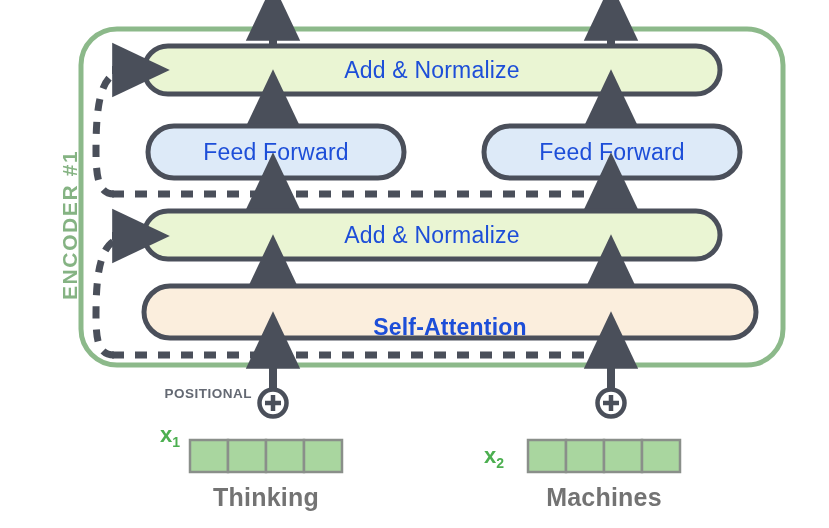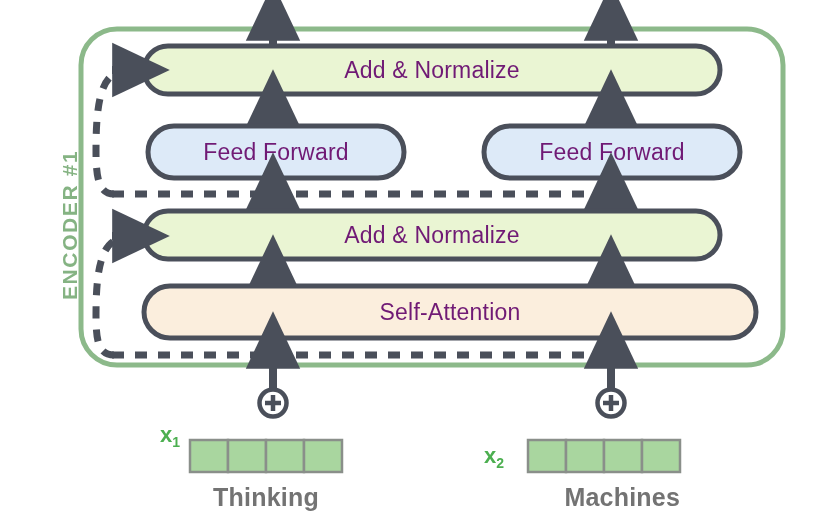--- a/index.html
+++ b/index.html
@@ -24,21 +24,21 @@
     width: 829px;
     height: 528px;
   }
   .lbl {
     position: absolute;
     white-space: nowrap;
     color: #565b65;
   }
   .boxlabel {
     font-size: 23px;
-    color: #701a75;
+    color: #1d4ed8;
     letter-spacing: 0.2px;
   }
   .encoder-label {
     font-size: 21px;
     font-weight: bold;
     letter-spacing: 1.6px;
     color: #85b383;
     transform-origin: left top;
     transform: rotate(-90deg);
   }
@@ -167,30 +167,31 @@
   <div class="lbl encoder-label" style="left: 58px; top: 300px;">ENCODER #1</div>
 
   <div class="lbl boxlabel" style="left: 144px; top: 57px; width: 576px; text-align: center;">Add &amp; Normalize</div>
 
   <div class="lbl boxlabel" style="left: 148px; top: 139px; width: 256px; text-align: center;">Feed Forward</div>
 
   <div class="lbl boxlabel" style="left: 484px; top: 139px; width: 256px; text-align: center;">Feed Forward</div>
 
   <div class="lbl boxlabel" style="left: 144px; top: 222px; width: 576px; text-align: center;">Add &amp; Normalize</div>
 
-  <div class="lbl boxlabel" style="left: 144px; top: 299px; width: 612px; text-align: center;">Self-Attention</div>
+  <div class="lbl boxlabel" style="left: 144px; top: 314px; width: 612px; text-align: center; font-weight: bold;">Self-Attention</div>
 
   <div class="lbl pe-label" style="left: 130px; top: 386px; width: 122px;">
+    <div>POSITIONAL</div>
   </div>
 
   <div class="lbl x-label" style="left: 160px; top: 422px;">
     <span>x</span><sub>1</sub>
   </div>
 
   <div class="lbl x-label" style="left: 484px; top: 443px;">
     <span>x</span><sub>2</sub>
   </div>
 
   <div class="lbl word-label" style="left: 190px; top: 483px; width: 152px; text-align: center;">Thinking</div>
 
-  <div class="lbl word-label" style="left: 528px; top: 483px; width: 152px; text-align: right;">Machines</div>
+  <div class="lbl word-label" style="left: 528px; top: 483px; width: 152px; text-align: center;">Machines</div>
 
 </div>
 
 </body></html>

